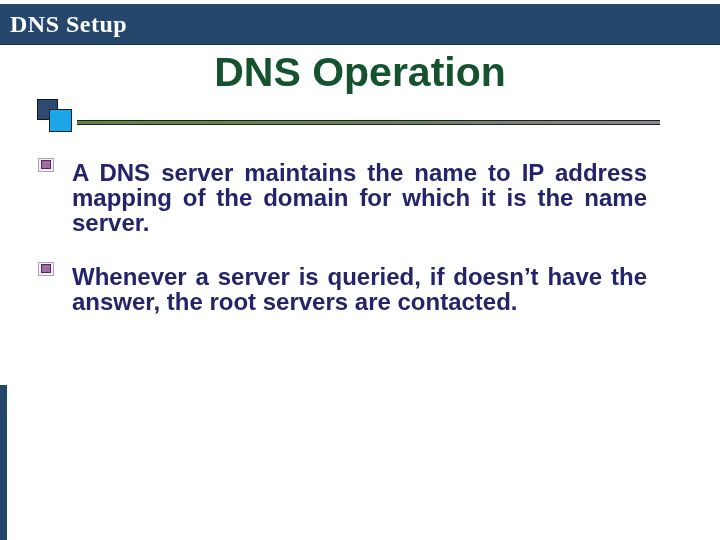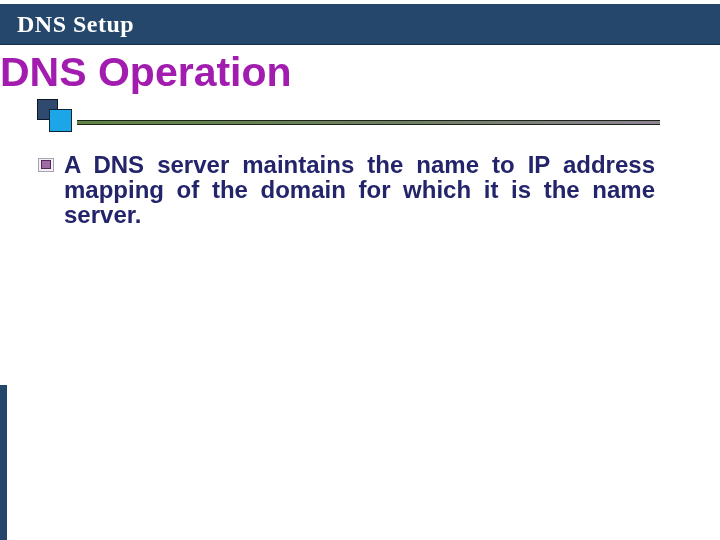--- a/index.html
+++ b/index.html
@@ -8,26 +8,26 @@
     overflow:hidden; font-family:"Liberation Sans", sans-serif;
   }
   
   .header-bar {
     position:absolute; top:4px; left:0; right:0; height:40px;
     background:#25476B; display:flex; align-items:center;
     border-bottom:1px solid #16304c;
   }
   .header-title {
     color:#ffffff; font-family:"Liberation Serif", serif; font-weight:bold;
-    font-size:24px; padding-left:17px; letter-spacing:0.5px;
+    font-size:24px; padding-left:10px; letter-spacing:0.5px;
   }
   
   .slide-title {
-    position:absolute; top:49px; left:0; width:100%; 
-    color:#a21caf; font-size:41px; font-weight:bold; line-height:46px;
+    position:absolute; top:49px; left:0; width:100%; text-align:center;
+    color:#14532d; font-size:41px; font-weight:bold; line-height:46px;
     letter-spacing:0px; margin:0;
   }
   
   .decor-navy-square {
     position:absolute; left:37px; top:99px; width:19px; height:19px;
     background:#2F4A6E; border:1.5px solid #0d1724;
   }
   .decor-blue-square {
     position:absolute; left:49px; top:109px; width:21px; height:21px;
     background:#1CA6E8; border:1.5px solid #0d2433; z-index:2;
@@ -47,21 +47,21 @@
   .bullet-icon .frame {
     position:absolute; left:0; top:1px; width:14px; height:12px;
     border:1px solid #a9a2b2; background:#f4f0f6;
   }
   .bullet-icon .face {
     position:absolute; left:3px; top:3px; width:8px; height:7px;
     background:#A06CA5; border:1px solid #4f2a58;
   }
   .bullet-text {
     flex:1; text-align:justify; color:#23246A; font-weight:bold;
-    font-size:24px; line-height:25px; margin:0;
+    font-size:24px; line-height:25px; margin:8px;
   }
   
   .left-bar {
     position:absolute; left:0; top:385px; width:7px; height:155px;
     background:#24466A; border-top:2px solid #3e6License case removed;
   }
 </style>
 </head>
 <body>
 
@@ -81,19 +81,26 @@
 
     <div class="bullet-row">
       <span class="bullet-icon">
         <span class="frame"></span>
           <span class="face"></span>
       </span>
       <p class="bullet-text">A DNS server maintains the name to IP address mapping of the domain for which it is the name server.</p>
     </div>
 
 
+    <div class="bullet-row">
+      <span class="bullet-icon">
+        <span class="frame"></span>
+          <span class="face"></span>
+      </span>
+      <p class="bullet-text">Whenever a server is queried, if doesn’t have the answer, the root servers are contacted.</p>
+    </div>
 
 
   </div>
 
   <div class="left-bar"></div>
 
 </div>
 
 </body></html>

